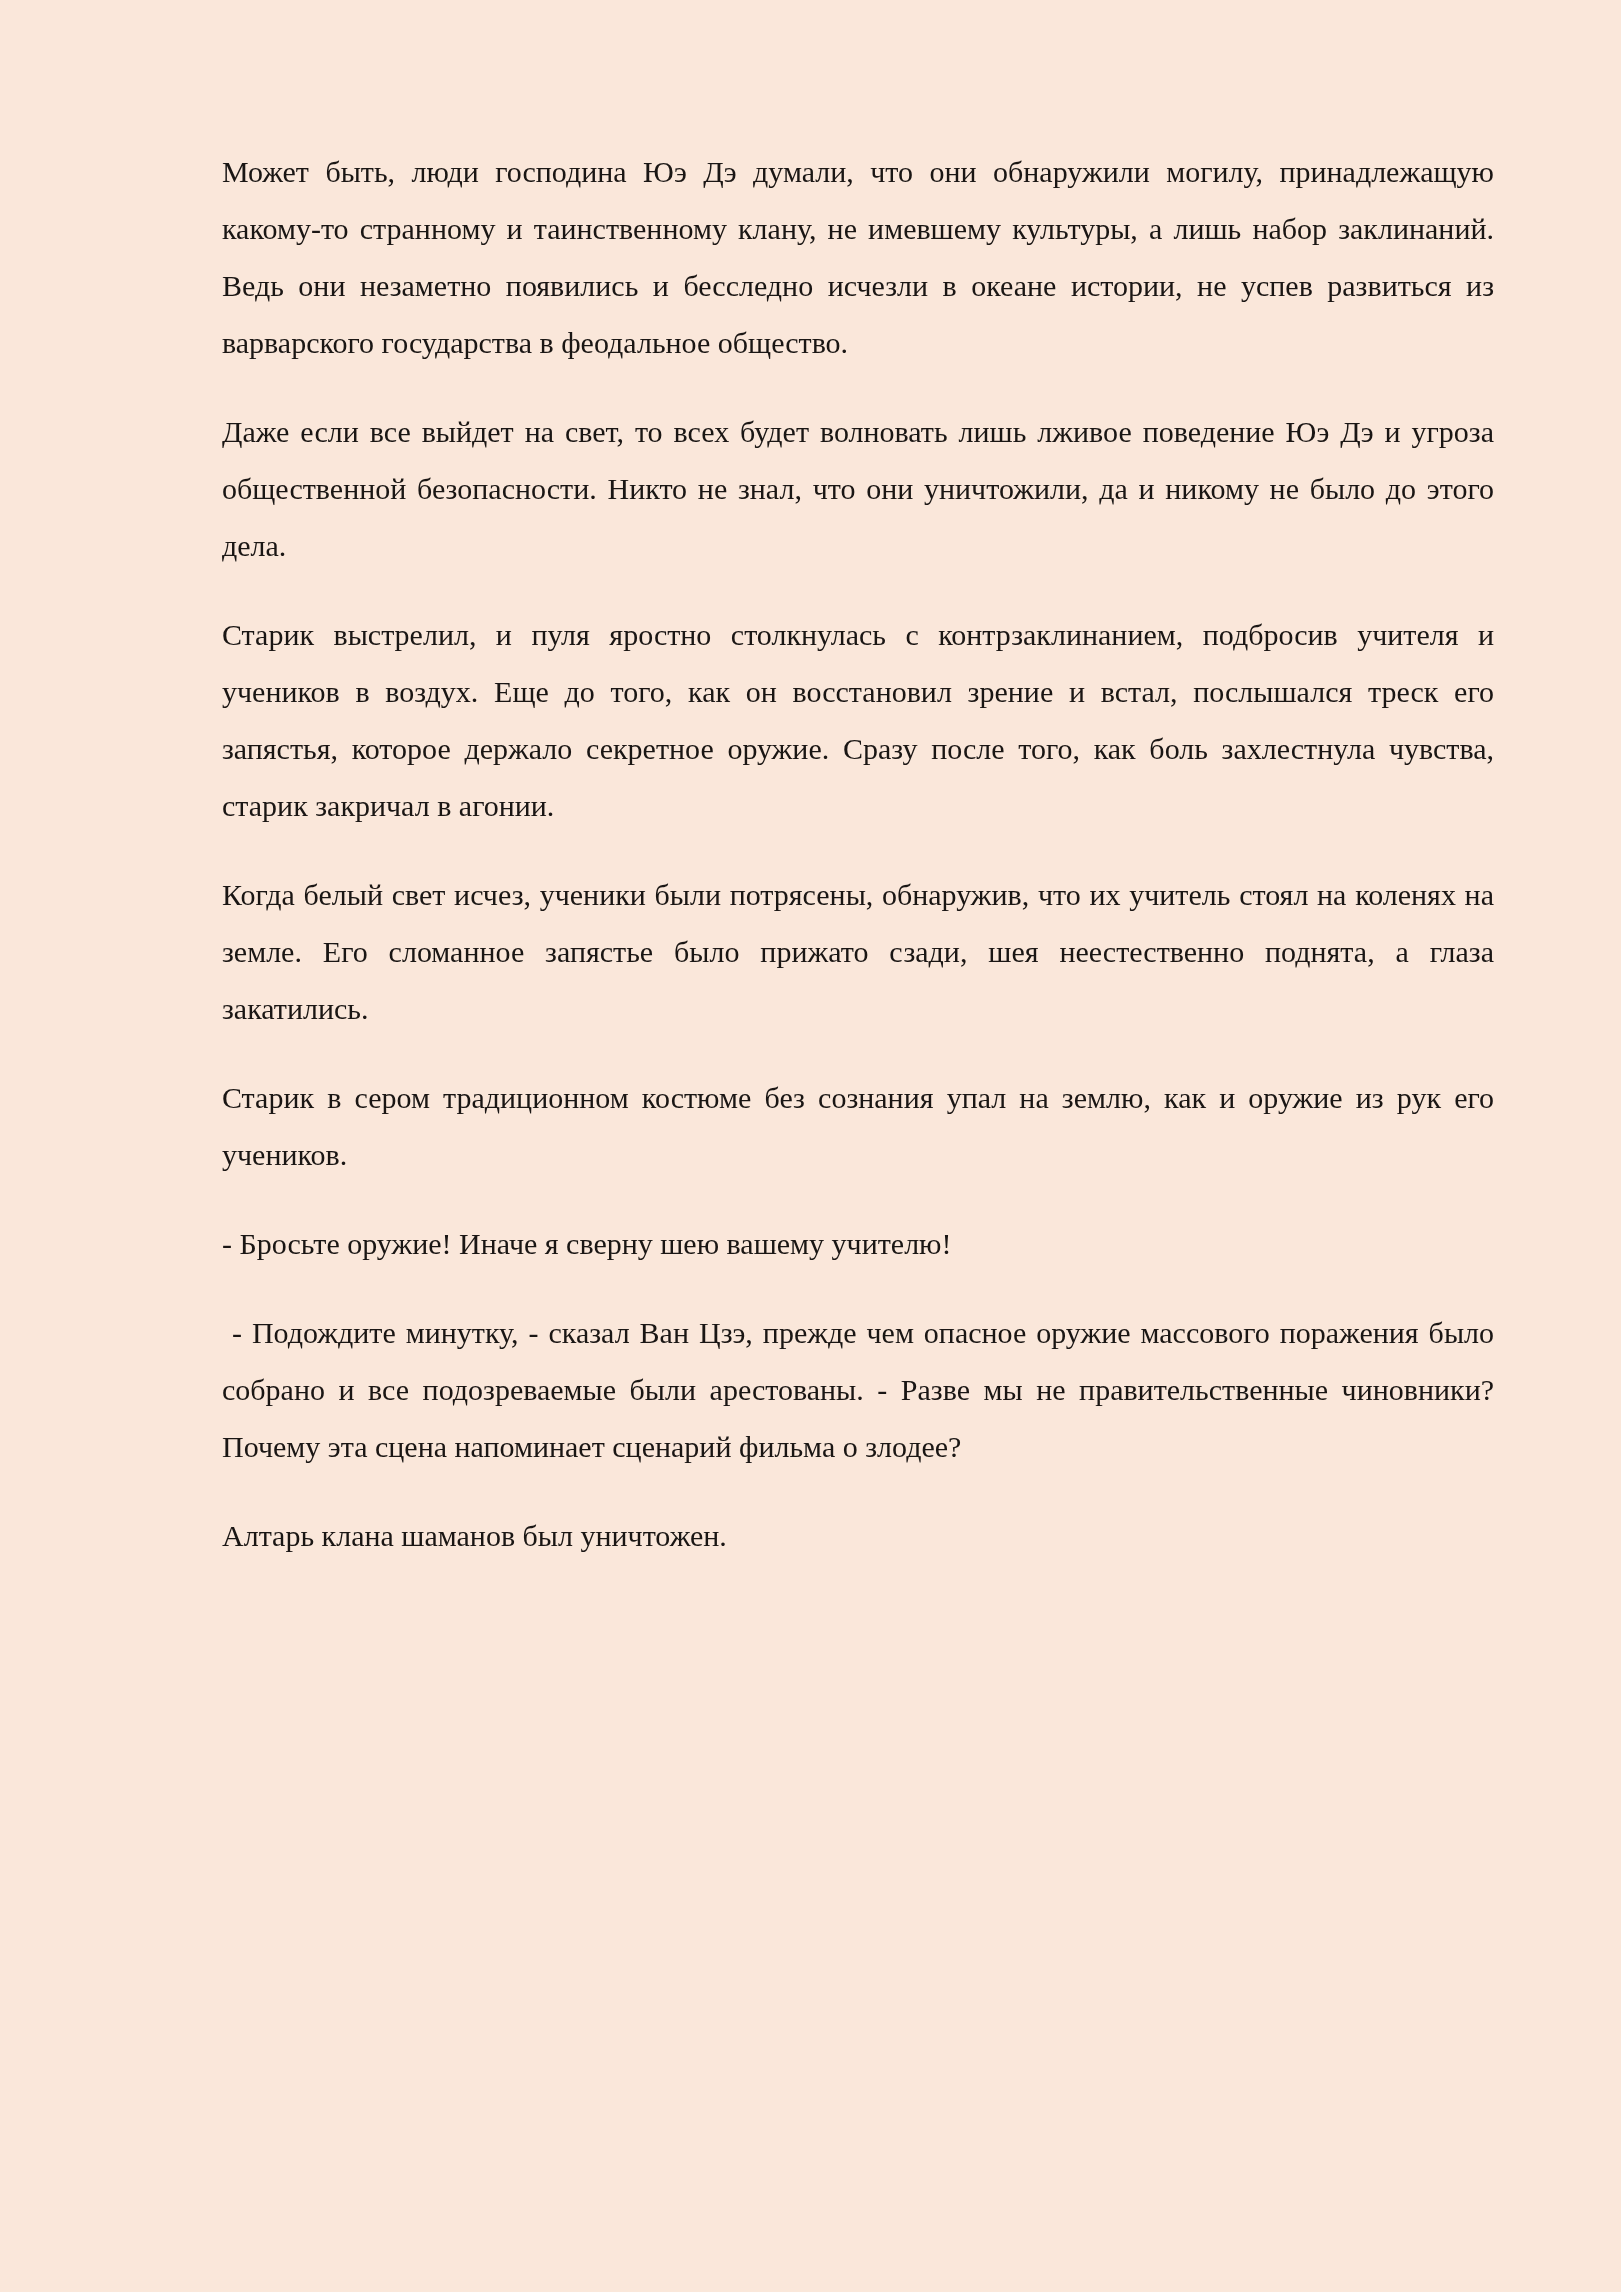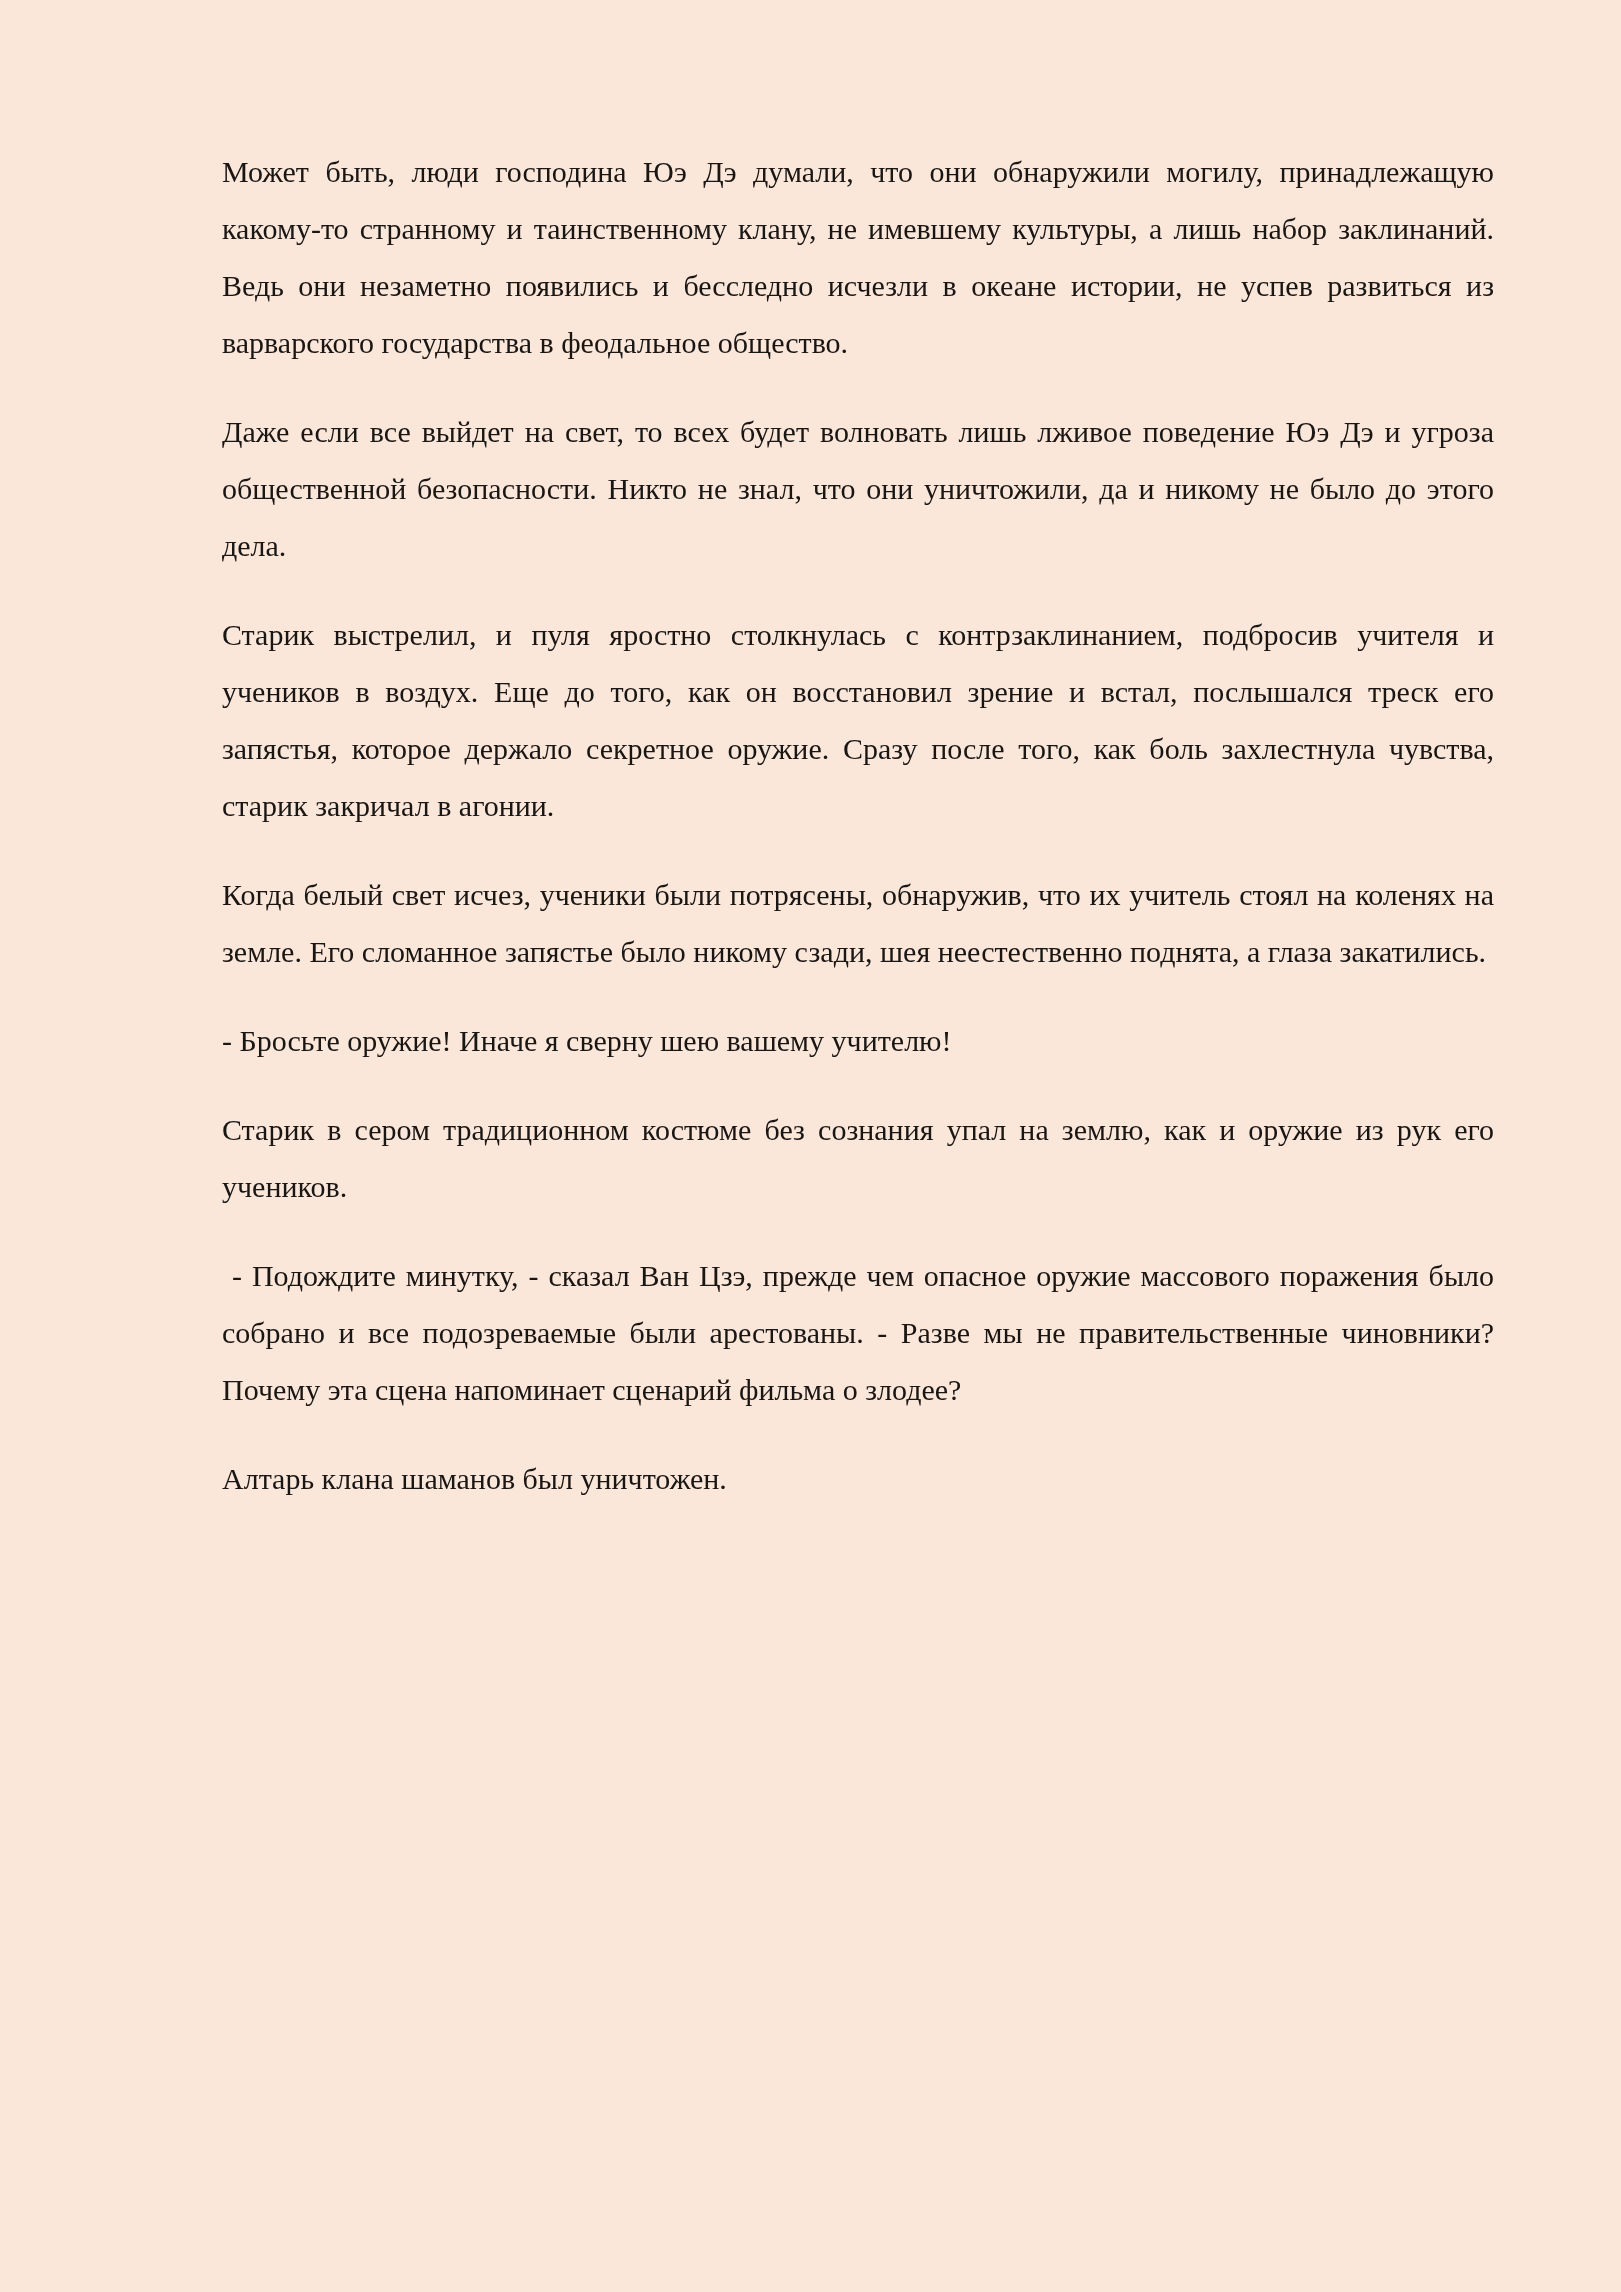--- a/index.html
+++ b/index.html
@@ -33,19 +33,19 @@
       white-space: pre-wrap;
     }
   </style>
 </head>
 <body>
 
 <div class="page">
   <p class="para">Может быть, люди господина Юэ Дэ думали, что они обнаружили могилу, принадлежащую какому-то странному и таинственному клану, не имевшему культуры, а лишь набор заклинаний. Ведь они незаметно появились и бесследно исчезли в океане истории, не успев развиться из варварского государства в феодальное общество.</p>
   <p class="para">Даже если все выйдет на свет, то всех будет волновать лишь лживое поведение Юэ Дэ и угроза общественной безопасности. Никто не знал, что они уничтожили, да и никому не было до этого дела.</p>
   <p class="para">Старик выстрелил, и пуля яростно столкнулась с контрзаклинанием, подбросив учителя и учеников в воздух. Еще до того, как он восстановил зрение и встал, послышался треск его запястья, которое держало секретное оружие. Сразу после того, как боль захлестнула чувства, старик закричал в агонии.</p>
-  <p class="para">Когда белый свет исчез, ученики были потрясены, обнаружив, что их учитель стоял на коленях на земле. Его сломанное запястье было никому сзади, шея неестественно поднята, а глаза закатились.</p>
+  <p class="para">Когда белый свет исчез, ученики были потрясены, обнаружив, что их учитель стоял на коленях на земле. Его сломанное запястье было прижато сзади, шея неестественно поднята, а глаза закатились.</p>
+  <p class="para">Старик в сером традиционном костюме без сознания упал на землю, как и оружие из рук его учеников.</p>
   <p class="para">- Бросьте оружие! Иначе я сверну шею вашему учителю!</p>
-  <p class="para">Старик в сером традиционном костюме без сознания упал на землю, как и оружие из рук его учеников.</p>
   <p class="para indent-lead"> - Подождите минутку, - сказал Ван Цзэ, прежде чем опасное оружие массового поражения было собрано и все подозреваемые были арестованы. - Разве мы не правительственные чиновники? Почему эта сцена напоминает сценарий фильма о злодее?</p>
   <p class="para">Алтарь клана шаманов был уничтожен.</p>
 </div>
 
 
 </body></html>

